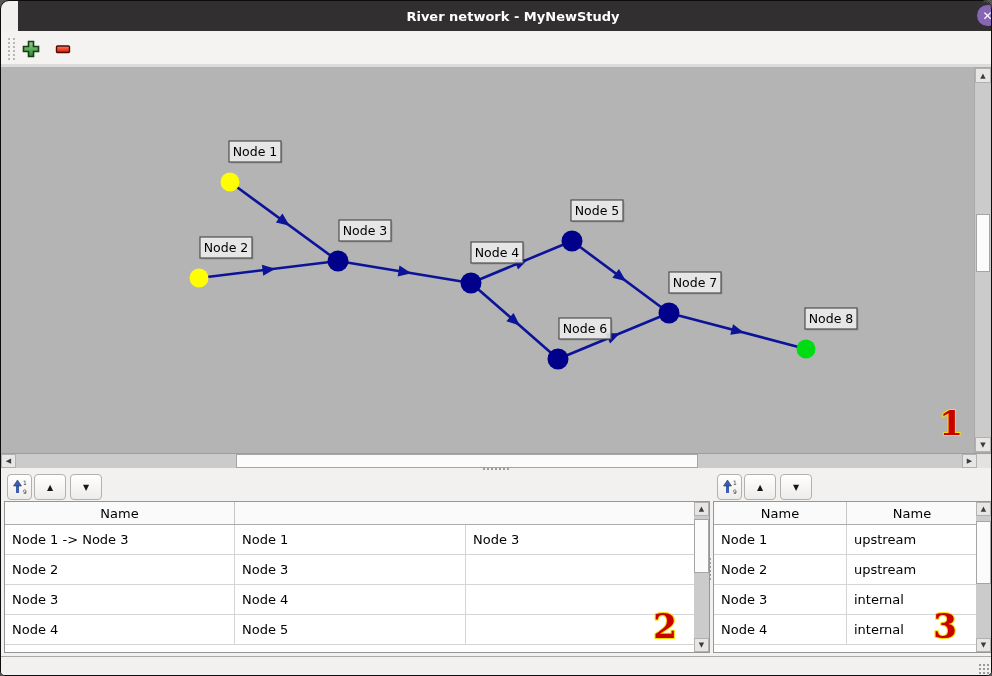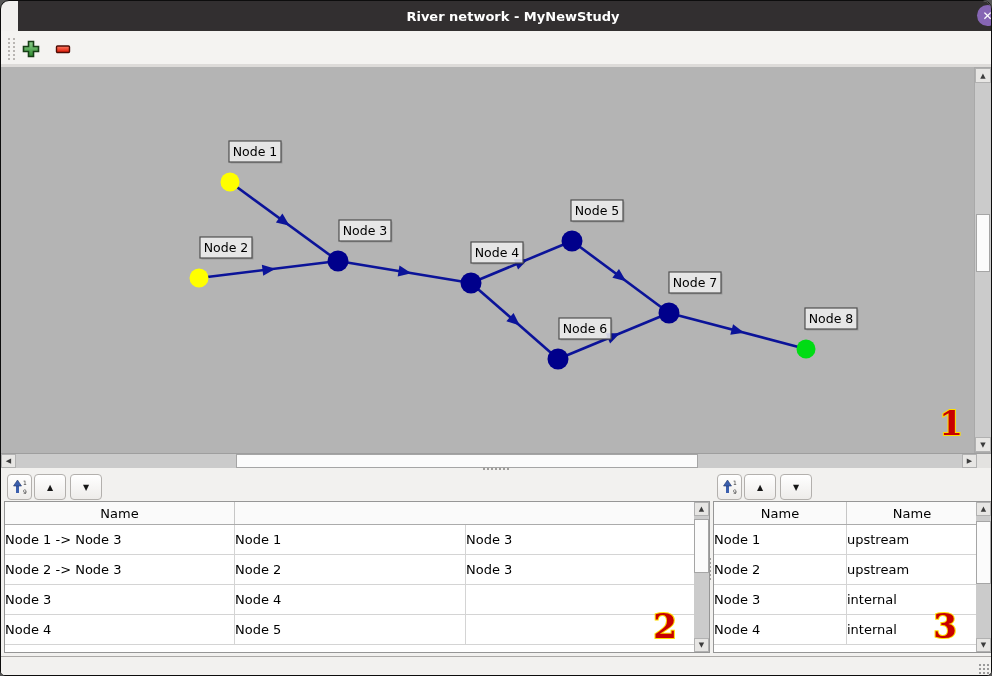--- a/index.html
+++ b/index.html
@@ -34,21 +34,21 @@
   .v-splitter-dots{position:absolute;left:708px;top:90px;width:4px;height:22px;border-left:2px dotted #9e9c9a;}
   .mini-btn{position:absolute;height:24px;border:1px solid #b3b0ad;border-radius:4px;
     background:linear-gradient(#ffffff,#eeecea);display:flex;align-items:center;justify-content:center;cursor:pointer;}
   .mini-btn .tri{font-size:8px;color:#161616;}
   .tablebox{position:absolute;top:33px;height:152px;border:1px solid #969696;background:#701a75;
     box-sizing:border-box;overflow:hidden;}
   .tgrid{position:absolute;left:0;top:0;}
   .trow{display:flex;height:30px;box-sizing:border-box;border-bottom:1px solid #d4d4d4;background:#fff;}
   .trow.thead{height:23px;background:#fafafa;border-bottom:1px solid #ababab;}
   .tcell{box-sizing:border-box;border-right:1px solid #d4d4d4;font-size:13px;color:#000;
-    display:flex;align-items:center;overflow:hidden;white-space:nowrap;}
+    padding-left:7px;display:flex;align-items:center;overflow:hidden;white-space:nowrap;}
   .thead .tcell{justify-content:center;padding-left:0;border-right:1px solid #c6c6c6;}
   .trow.filler{height:12px;}
   #links-table .tcell:nth-child(1){width:230px;}
   #links-table .tcell:nth-child(2){width:231px;}
   #links-table .tcell:nth-child(3){width:229px;}
   #nodes-table .tcell:nth-child(1){width:133px;}
   #nodes-table .tcell:nth-child(2){width:131px;}
   
   .statusbar{position:absolute;left:0;top:655px;width:992px;height:21px;background:#f2f1ef;border-top:1px solid #aba9a7;box-sizing:border-box;}
   .resize-grip{position:absolute;right:4px;bottom:3px;width:11px;height:11px;
@@ -193,21 +193,20 @@
       <div class="tgrid" id="links-table" style="width:690px;">
           <div class="trow thead">
             <div class="tcell">Name</div>
           </div>
           <div class="trow">
             <div class="tcell">Node 1 -&gt; Node 3</div>
             <div class="tcell">Node 1</div>
             <div class="tcell">Node 3</div>
           </div>
           <div class="trow">
-            <div class="tcell">Node 2 -&gt; Node 3</div>
             <div class="tcell">Node 2</div>
             <div class="tcell">Node 3</div>
           </div>
           <div class="trow">
             <div class="tcell">Node 3</div>
             <div class="tcell">Node 4</div>
           </div>
           <div class="trow">
             <div class="tcell">Node 4</div>
             <div class="tcell">Node 5</div>

